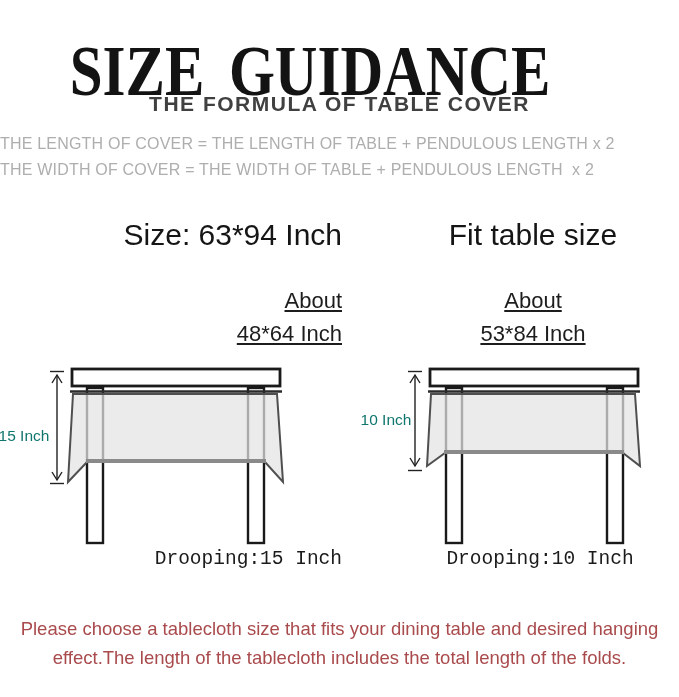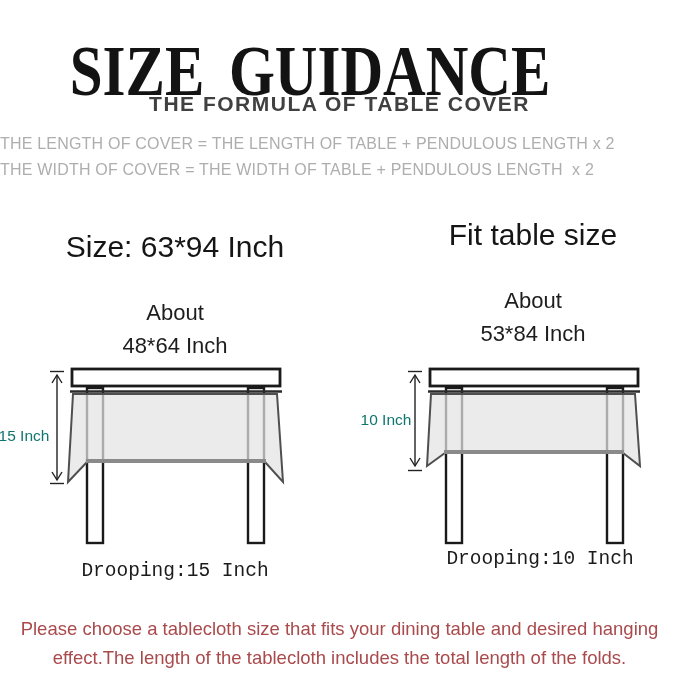--- a/index.html
+++ b/index.html
@@ -21,24 +21,24 @@
     font-size:21px; font-weight:bold; color:#404040; letter-spacing:1.5px;
   }
   .formula-line {
     left:0; width:557px; text-align:center;
     font-size:16px; color:#aeaeae; letter-spacing:0.2px; white-space:pre;
   }
   .fl1 { top:135px; }
   .fl2 { top:161px; }
 
   .col-heading { top:218px; font-size:30px; color:#151515; }
-  .col-left  { left:8px;  width:334px; text-align:center;margin-top:12px; }
+  .col-left  { left:8px;  width:334px; text-align:right; }
   .col-right { left:366px; width:334px; text-align:center; }
 
-  .about-line { font-size:22px; color:#1d1d1d; }
+  .about-line { font-size:22px; color:#1d1d1d;text-decoration:underline; }
   .t-about { top:288px; }
   .t-size  { top:321px; }
 
   .diagram { top:358px; width:300px; height:195px; }
   .diagram-left  { left:30px; }
   .diagram-right { left:388px; }
 
   .measure-label { font-size:15.5px; color:#0f766e; text-align:center; width:54px; }
   .ml-left  { left:-3px;  top:427px; }
   .ml-right { left:359px; top:411px; }

